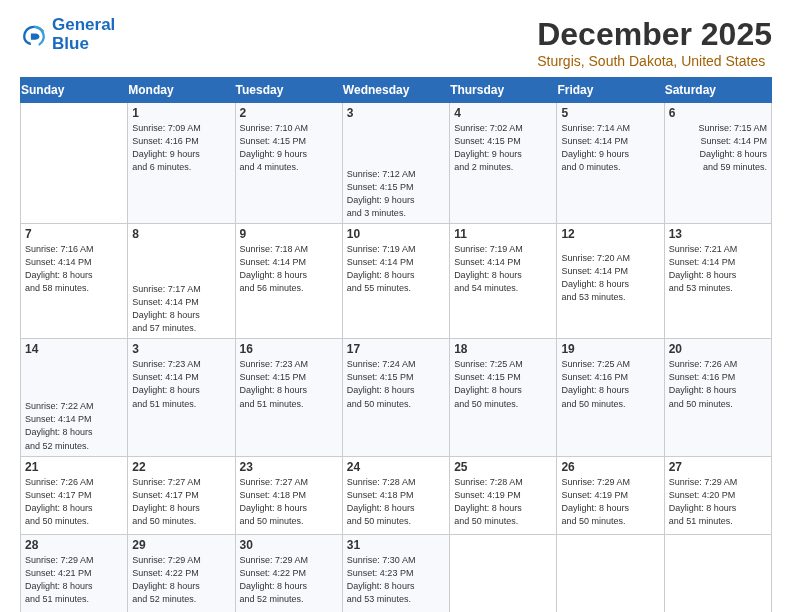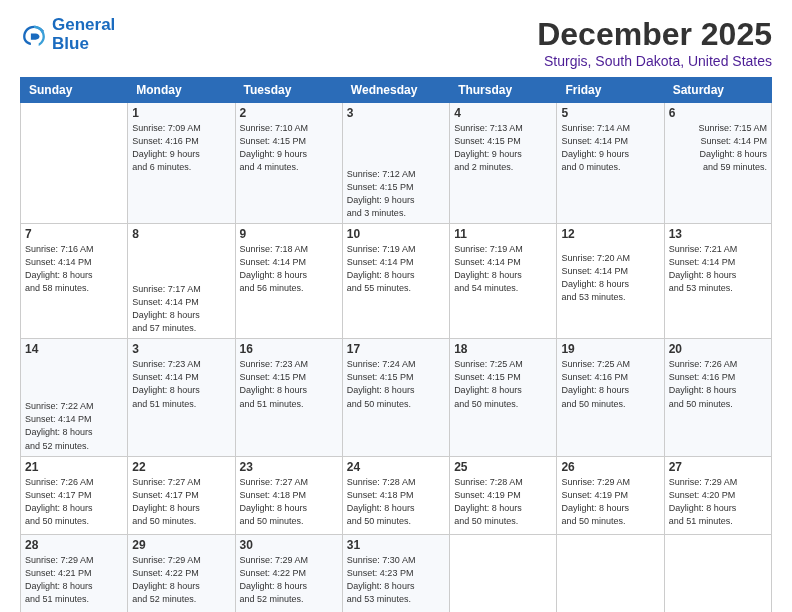--- a/index.html
+++ b/index.html
@@ -24,42 +24,41 @@
     .logo {
       display: flex;
       align-items: center;
       gap: 4px;
     }
     .logo-icon {
       width: 28px;
       height: 28px;
     }
     .title-block {
-      text-align: right;
     }
     .month-title {
       font-size: 32px;
       font-weight: bold;
       color: #333;
     }
     .location {
       font-size: 14px;
-      color: #4c1d95;
+      color: #a16207;
     }
     table {
       width: 100%;
       border-collapse: collapse;
       table-layout: fixed;
     }
     thead tr th {
       background: #2b6cb8;
       color: #fff;
       font-size: 12px;
       font-weight: bold;
-      padding: 5px 8px;
+      padding: 5px 0;
       text-align: left;
       border: 1px solid #2b6cb8;
     }
     tbody tr td {
       border: 1px solid #ccc;
       vertical-align: top;
       padding: 3px 4px;
       font-size: 9.5px;
       color: #333;
       height: 78px;
@@ -137,21 +136,21 @@
           </td>
           <td>
             <span class="day-num">3</span>
             <div class="day-info" style="white-space: pre-line; margin-top: 48px;">Sunrise: 7:12 AM
 Sunset: 4:15 PM
 Daylight: 9 hours
 and 3 minutes.</div>
           </td>
           <td>
             <span class="day-num">4</span>
-            <div class="day-info" style="white-space: pre-line;">Sunrise: 7:13 AM
+            <div class="day-info" style="white-space: pre-line;">Sunrise: 7:02 AM
 Sunset: 4:15 PM
 Daylight: 9 hours
 and 2 minutes.</div>
           </td>
           <td>
             <span class="day-num">5</span>
             <div class="day-info" style="white-space: pre-line;">Sunrise: 7:14 AM
 Sunset: 4:14 PM
 Daylight: 9 hours
 and 0 minutes.</div>

